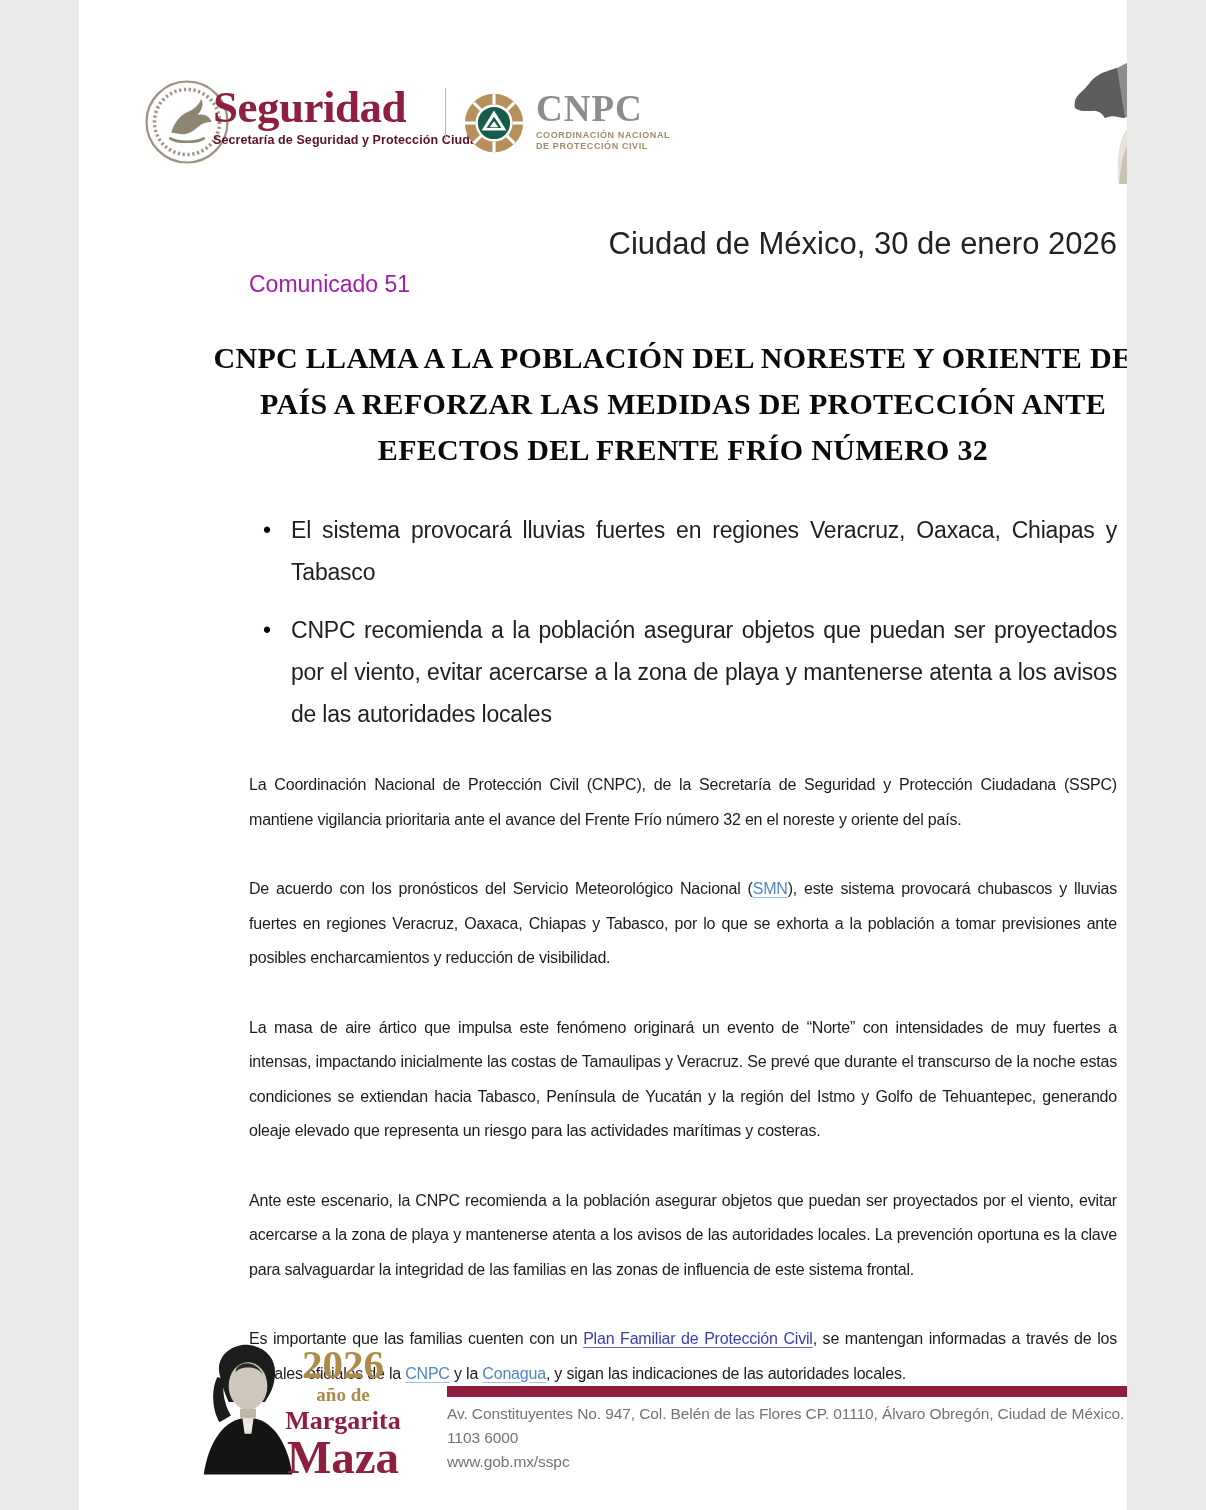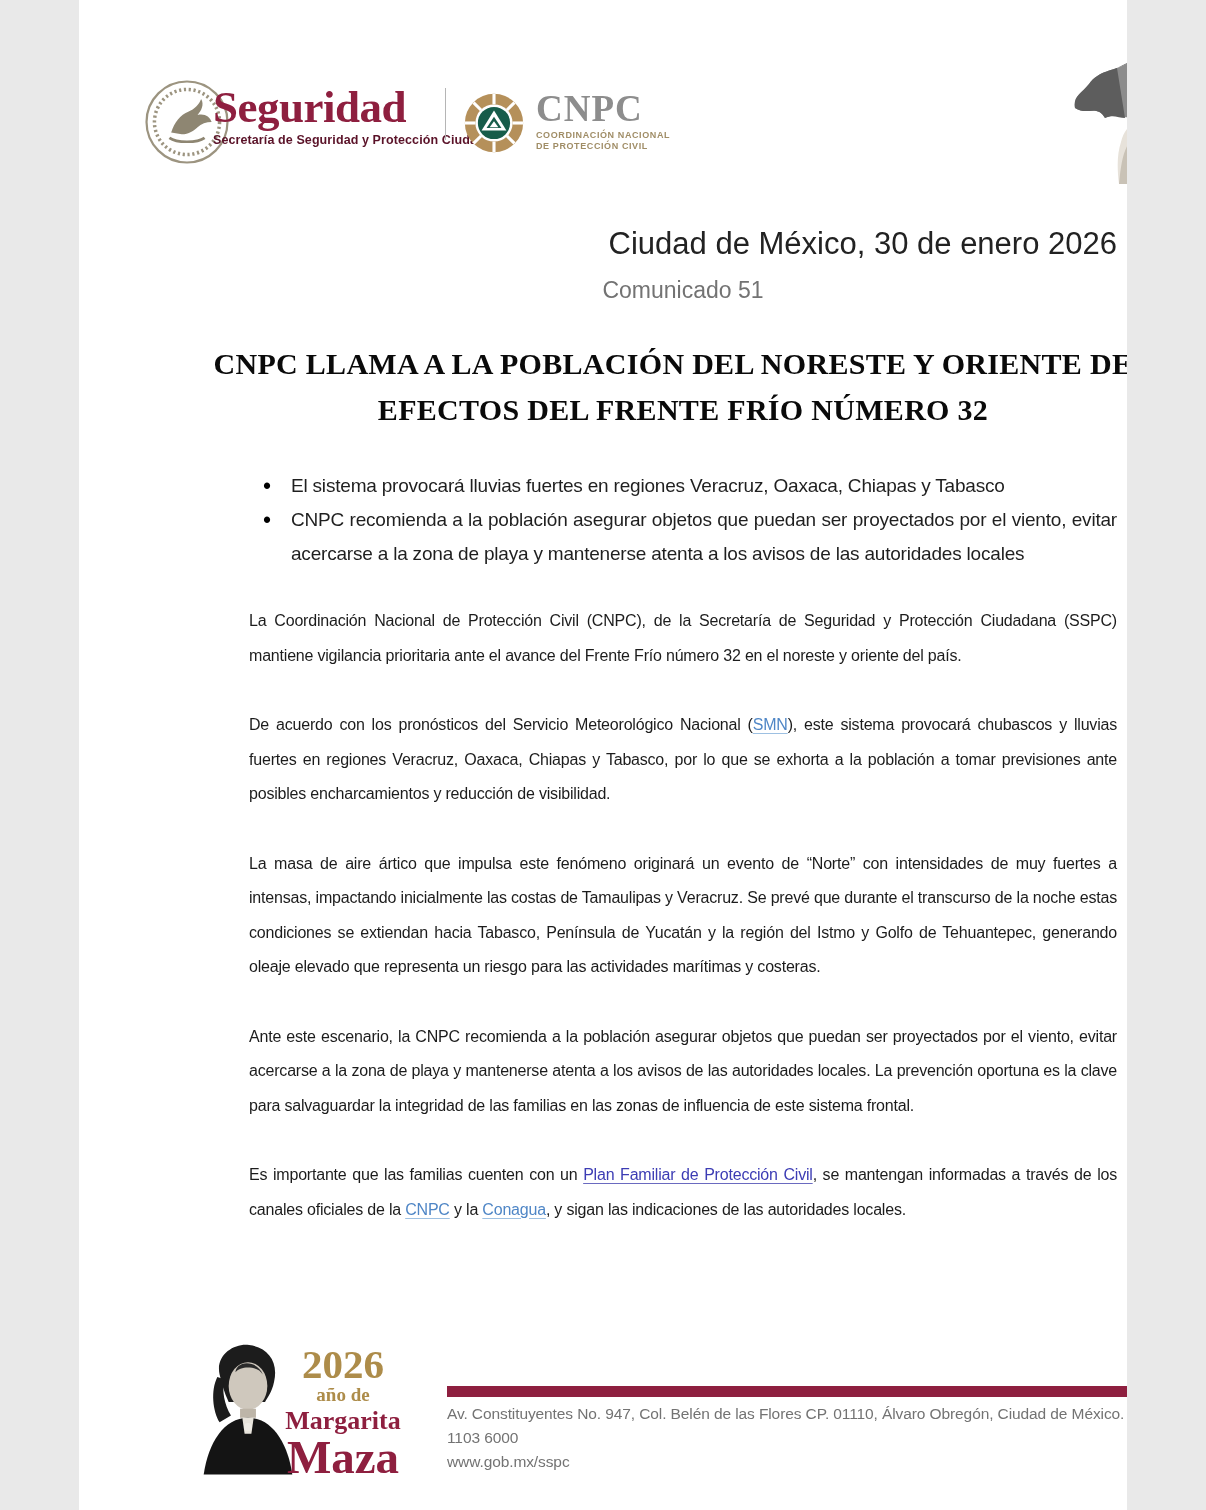--- a/index.html
+++ b/index.html
@@ -49,31 +49,31 @@
   }
   .cnpc-sub{
     font-size:9px;font-weight:700;color:var(--cnpc-tan);
     letter-spacing:0.6px;line-height:11px;margin-top:2px;
   }
   .flag-illustration{position:absolute;left:988px;top:32px;width:172px;height:160px;}
 
   
   .content{position:absolute;left:170px;top:226px;width:868px;}
   .dateline{font-size:31px;text-align:right;color:#222;}
-  .comunicado{font-size:23px;text-align:center;color:#737373;margin-top:15px;}
+  .comunicado{font-size:23px;text-align:left;color:#a21caf;margin-top:9px;}
   .doc-title{
     margin:37px 0 0 -46px;width:960px;
     font-family:"Liberation Serif", serif;
     font-weight:700;font-size:30px;line-height:46px;
     text-align:center;color:#0a0a0a;letter-spacing:0.3px;
   }
   .bullets{margin:36px 0 0 0;padding-left:42px;list-style:none;}
   .bullets li{
-    position:relative;font-size:19px;line-height:34px;
-    text-align:justify;letter-spacing:-0.2px;
+    position:relative;font-size:23px;line-height:42px;
+    text-align:justify;letter-spacing:-0.2px;margin-top:16px;
   }
   .bullets li::before{
     content:"\2022";position:absolute;left:-28px;top:0;
     font-size:23px;color:#000;
   }
   .body-paragraphs{margin-top:33px;}
   .para{
     font-size:16px;line-height:34.5px;text-align:justify;
     letter-spacing:-0.2px;margin-bottom:35px;color:#1c1c1c;
   }
@@ -165,20 +165,21 @@
       <path d="M52,152 C54,132 56,118 64,108 L70,114 C62,126 60,140 60,152 Z" fill="#c9c2b6"></path>
     </svg>
   </div>
 
   <div class="content">
     <div class="dateline">Ciudad de México, 30 de enero 2026</div>
     <div class="comunicado">Comunicado 51</div>
 
     <div class="doc-title">
       <div>CNPC LLAMA A LA POBLACIÓN DEL NORESTE Y ORIENTE DEL</div>
+      <div>PAÍS A REFORZAR LAS MEDIDAS DE PROTECCIÓN ANTE</div>
       <div>EFECTOS DEL FRENTE FRÍO NÚMERO 32</div>
     </div>
 
     <ul class="bullets">
       <li>El sistema provocará lluvias fuertes en regiones Veracruz, Oaxaca, Chiapas y Tabasco</li>
       <li>CNPC recomienda a la población asegurar objetos que puedan ser proyectados por el viento, evitar acercarse a la zona de playa y mantenerse atenta a los avisos de las autoridades locales</li>
     </ul>
 
     <div class="body-paragraphs">
       <p class="para">La Coordinación Nacional de Protección Civil (CNPC), de la Secretaría de Seguridad y Protección Ciudadana (SSPC) mantiene vigilancia prioritaria ante el avance del Frente Frío número 32 en el noreste y oriente del país.</p>

